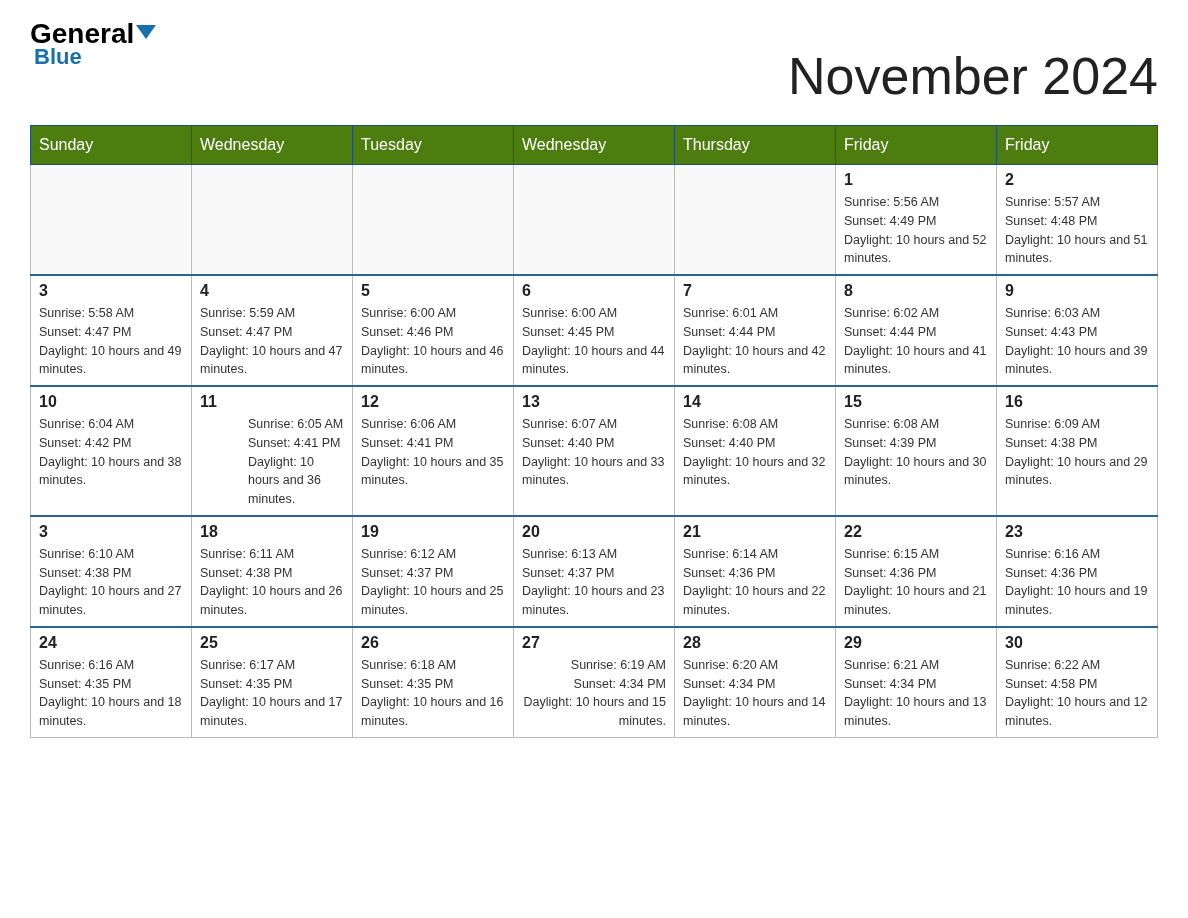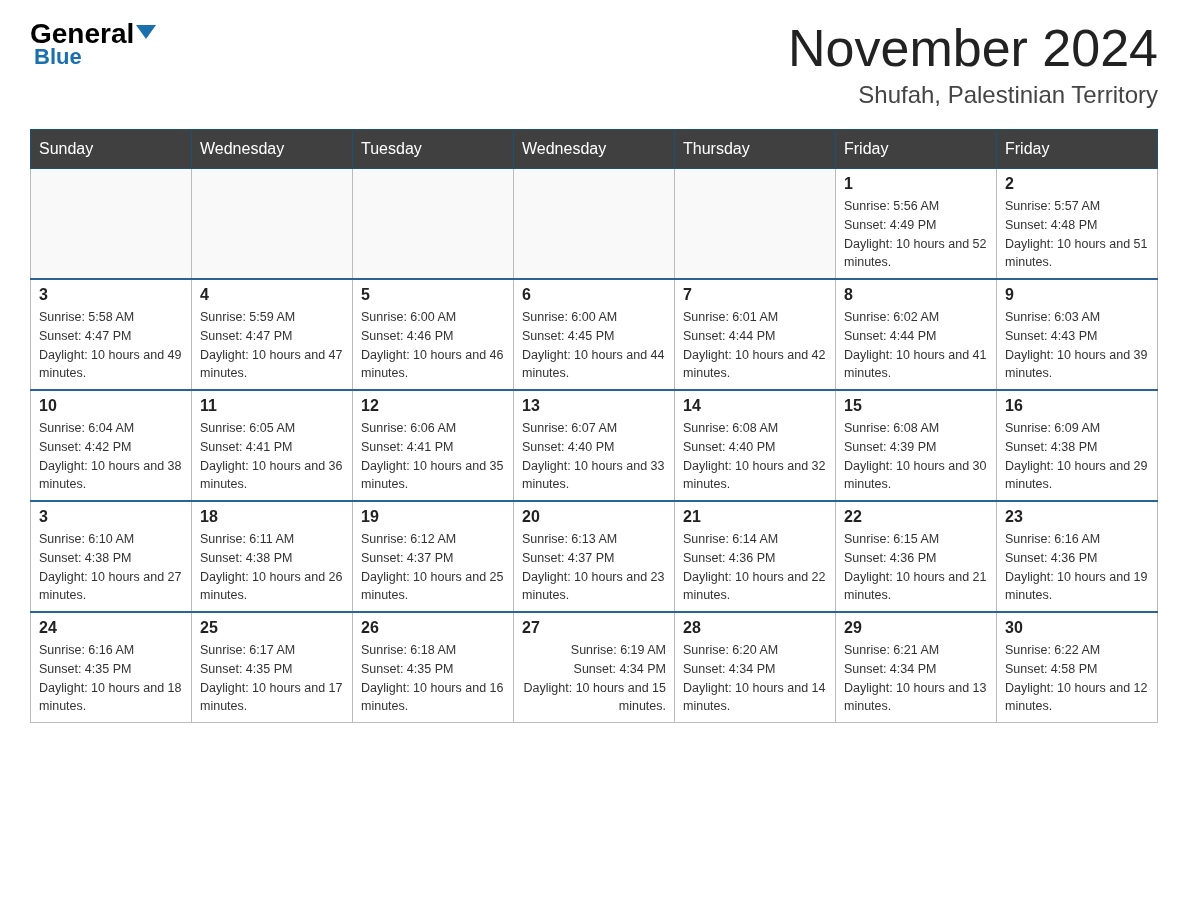--- a/index.html
+++ b/index.html
@@ -50,34 +50,35 @@
       margin-left: 4px;
     }
     .title-block {
       text-align: right;
     }
     .title-block h1 {
       font-size: 52px;
       font-weight: normal;
       color: #222;
       line-height: 1.1;
+      margin-top: 28px;
     }
     .title-block h2 {
       font-size: 24px;
       font-weight: normal;
       color: #444;
       margin-top: 4px;
     }
     .calendar {
       width: 100%;
       border-collapse: collapse;
       border: 1px solid #999;
     }
     .calendar th {
-      background-color: #404040;
+      background-color: #4d7c0f;
       color: #fff;
       padding: 10px 8px;
       font-size: 16px;
       font-weight: normal;
       text-align: left;
       border: 1px solid #1a5276;
       margin-left: 26px;
     }
     .calendar td {
       vertical-align: top;
@@ -113,21 +114,20 @@
 
 <div class="header">
   <div class="logo">
     <div class="logo-general">
       General<span class="logo-triangle"></span>
     </div>
     <div class="logo-blue">Blue</div>
   </div>
   <div class="title-block">
     <h1>November 2024</h1>
-    <h2>Shufah, Palestinian Territory</h2>
   </div>
 </div>
 
 <table class="calendar">
   <thead>
     <tr>
     <th>Sunday</th>
         <th>Wednesday</th>
         <th>Tuesday</th>
         <th>Wednesday</th>
@@ -202,21 +202,21 @@
       </tr>
       <tr class="row-divider">
         <td>
           <span class="day-number">10</span>
           <div class="day-info" style="white-space: pre-line;">Sunrise: 6:04 AM
 Sunset: 4:42 PM
 Daylight: 10 hours and 38 minutes.</div>
         </td>
         <td>
           <span class="day-number">11</span>
-          <div class="day-info" style="white-space: pre-line;">Sunrise: 6:05 AM
+          <div class="day-info" style="white-space: pre-line; margin-left: 48px;">Sunrise: 6:05 AM
 Sunset: 4:41 PM
 Daylight: 10 hours and 36 minutes.</div>
         </td>
         <td>
           <span class="day-number">12</span>
           <div class="day-info" style="white-space: pre-line;">Sunrise: 6:06 AM
 Sunset: 4:41 PM
 Daylight: 10 hours and 35 minutes.</div>
         </td>
         <td>

